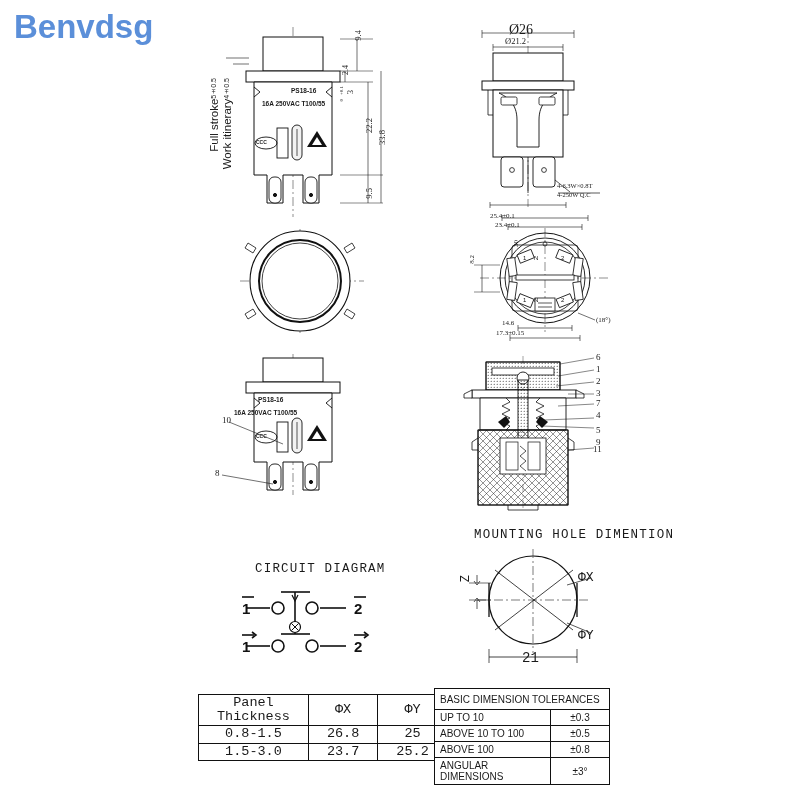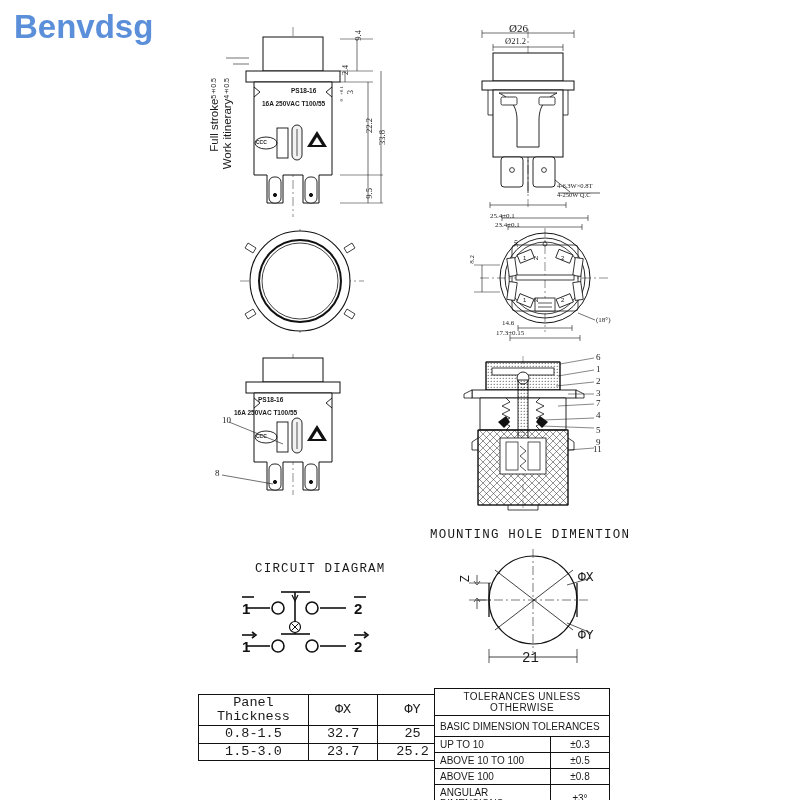--- a/index.html
+++ b/index.html
@@ -130,21 +130,21 @@
 
     <path d="M100 155 L115 167" stroke-width="0.7"></path>
     <line x1="103" y1="168" x2="145" y2="168" stroke-width="0.7"></line>
 
     <line x1="35" y1="180" x2="111" y2="180" stroke-width="0.6"></line>
     <line x1="35" y1="177" x2="35" y2="183" stroke-width="0.6"></line>
     <line x1="111" y1="177" x2="111" y2="183" stroke-width="0.6"></line>
   </g>
 </svg>
 </div>
-<div class="abs" style="left:509px;top:22px;font-size:11px;">Ø26</div>
+<div class="abs" style="left:509px;top:22px;font-size:14px;">Ø26</div>
 <div class="abs" style="left:505px;top:36px;font-size:8.5px;">Ø21.2</div>
 <div class="abs" style="left:557px;top:182px;font-size:6.5px;">4-6.3W×0.8T</div>
 <div class="abs" style="left:557px;top:191px;font-size:6.5px;">4-250W Q.C</div>
 
 <div class="abs" style="left:232px;top:226px;">
 <svg width="140" height="110" viewBox="0 0 140 110">
   <g stroke="#111" fill="none">
     <line x1="8" y1="55" x2="132" y2="55" stroke="#444" stroke-width="0.6" stroke-dasharray="9,3,2,3"></line>
     <line x1="68" y1="3" x2="68" y2="107" stroke="#444" stroke-width="0.6" stroke-dasharray="9,3,2,3"></line>
     <circle cx="68" cy="55" r="50" stroke-width="1.1" fill="#fff"></circle>
@@ -360,21 +360,21 @@
   </g>
   <g font-family="Liberation Sans, sans-serif" font-size="15" font-weight="bold" fill="#111">
     <text x="14" y="34">1</text>
     <text x="126" y="34">2</text>
     <text x="14" y="72">1</text>
     <text x="126" y="72">2</text>
   </g>
 </svg>
 </div>
 
-<div class="abs cap" style="left:430px;top:528px;text-align:center;">MOUNTING HOLE DIMENTION</div>
+<div class="abs cap" style="left:474px;top:528px;text-align:center;">MOUNTING HOLE DIMENTION</div>
 <div class="abs" style="left:455px;top:545px;">
 <svg width="175" height="125" viewBox="0 0 175 125">
   <g stroke="#111" fill="none" stroke-width="1.2">
 
     <circle cx="78" cy="55" r="44" fill="#fff"></circle>
     <path d="M34 38 L34 72" stroke-width="1.3"></path>
     <path d="M122 38 L122 72" stroke-width="1.3"></path>
 
     <line x1="22" y1="55" x2="134" y2="55" stroke="#444" stroke-width="0.7" stroke-dasharray="9,3,2,3"></line>
     <line x1="78" y1="4" x2="78" y2="108" stroke="#444" stroke-width="0.7" stroke-dasharray="9,3,2,3"></line>
@@ -410,40 +410,37 @@
       <th>
         <div>Panel</div>
         <div>Thickness</div>
       </th>
       <th>ΦX</th>
       <th>ΦY</th>
       <th>Z</th>
     </tr>
     <tr>
       <td>0.8-1.5</td>
-      <td>32.7</td>
+      <td>26.8</td>
       <td>25</td>
       <td>1.7</td>
     </tr>
     <tr>
       <td>1.5-3.0</td>
       <td>23.7</td>
       <td>25.2</td>
       <td>1.9</td>
     </tr>
   </tbody>
     </table>
 </div>
 
 <div class="abs" style="left:434px;top:688px;width:176px;">
   <table class="tbl-tol" style="width:176px;">
     <tbody>
-        <tr>
-      <td class="hd" colspan="2" style="height:20px;">TOLERANCES UNLESS OTHERWISE</td>
-    </tr>
     <tr>
       <td colspan="2" style="height:16px;">BASIC DIMENSION TOLERANCES</td>
     </tr>
     <tr>
       <td>UP TO 10</td>
       <td class="ctr" style="width:48px;">±0.3</td>
     </tr>
     <tr>
       <td>ABOVE 10 TO 100</td>
       <td class="ctr">±0.5</td>

